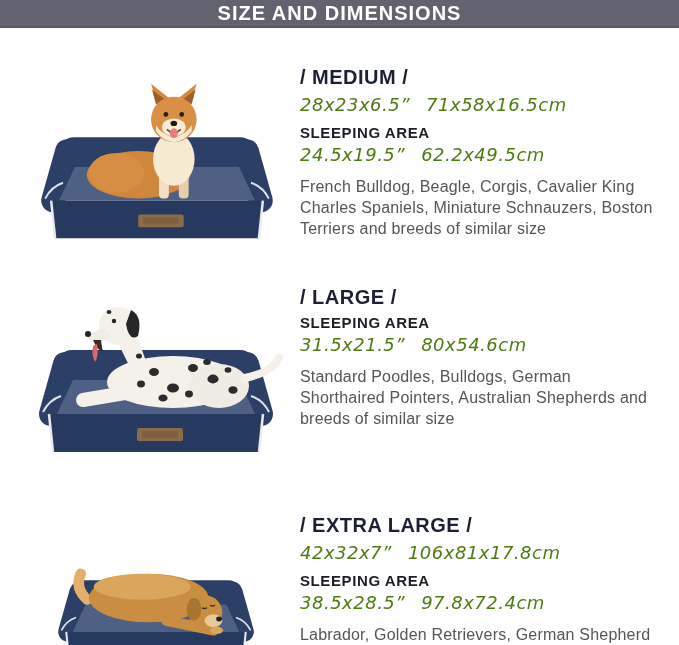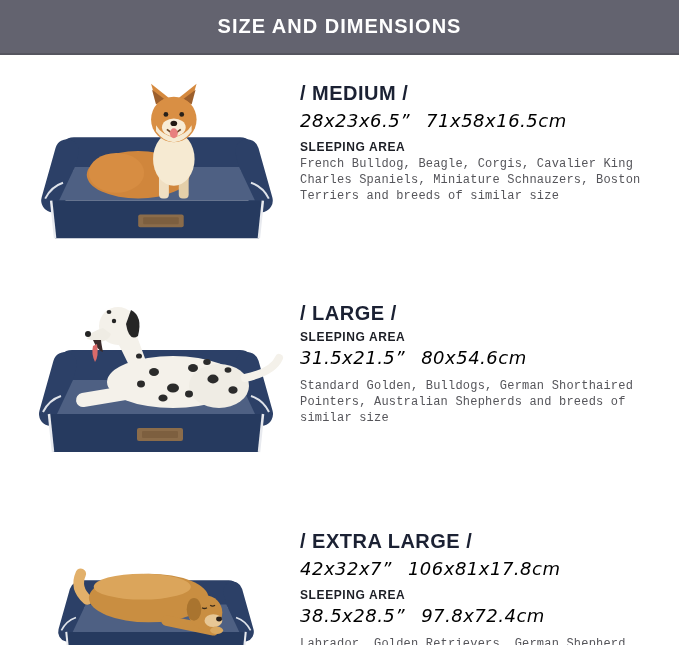--- a/index.html
+++ b/index.html
@@ -6,21 +6,21 @@
   html, body { background: #ffffff; }
   body {
     width: 679px; height: 645px;
     position: relative;
     font-family: "Liberation Sans", sans-serif;
     overflow: hidden;
   }
   
   .header-bar {
     position: absolute; left: 0; top: 0;
-    width: 679px; height: 55px;
+    width: 679px; height: 28px;
     background: #63636F;
     border-bottom: 2px solid #55555f;
     display: flex; align-items: center; justify-content: center;
   }
   .header-bar h1 {
     color: #ffffff;
     font-size: 20px;
     font-weight: bold;
     letter-spacing: 1px;
   }
@@ -33,56 +33,55 @@
   .photo-box {
     position: absolute;
     display: flex; align-items: flex-end; justify-content: center;
   }
   .sec-1 .photo-box { left: 22px; top: 10px;  width: 270px; height: 186px; }
   .sec-2 .photo-box { left: 16px; top: 12px;  width: 280px; height: 188px; }
   .sec-3 .photo-box { left: 12px; top: 14px;  width: 288px; height: 152px; }
   .photo-box svg { width: 100%; height: 100%; }
 
   .text-col {
-    position: absolute; left: 300px; width: 358px; top: 10px; margin-top: 16px;
+    position: absolute; left: 300px; width: 358px; top: 10px;
   }
   .sec-2 .text-col { top: 20px; }
   .sec-3 .text-col { top: 6px; }
 
   .size-name {
     font-size: 20px;
     font-weight: bold;
     color: #1b2133;
     letter-spacing: 0.5px;
     margin-bottom: 5px;
   }
   .dims {
     font-family: "DejaVu Sans", sans-serif;
     font-style: oblique;
     font-weight: 300;
     font-size: 18px;
-    color: #000000;
+    color: #4d7c0f;
     letter-spacing: 0.5px;
     margin-bottom: 9px;
   }
   .dims .in-val { margin-right: 16px; }
   .sub-label {
-    font-size: 12px;
+    font-size: 15px;
     font-weight: bold;
     color: #1d1f26;
     letter-spacing: 0.6px;
     margin-bottom: 3px;
   }
   .dims.sleep { margin-bottom: 11px; }
   .breeds {
-    font-size: 12px;
+    font-size: 16px;
     line-height: 1.32;
     color: #55555a;
     letter-spacing: 0.2px;
-    font-family: Liberation Mono, monospace;
   }
 </style>
 </head>
 <body>
 
 <div class="header-bar">
   <h1>SIZE AND DIMENSIONS</h1>
 </div>
 
 <div class="section sec-1">
@@ -123,20 +122,23 @@
         <ellipse cx="152" cy="68" rx="4" ry="5" fill="#E87F7F"></ellipse>
       </g>
     </svg>
   </div>
   <div class="text-col">
     <div class="size-name">/ MEDIUM /</div>
     <div class="dims">
       <span class="in-val">28x23x6.5”</span><span>71x58x16.5cm</span>
     </div>
     <div class="sub-label">SLEEPING AREA</div>
+    <div class="dims sleep">
+      <span class="in-val">24.5x19.5”</span><span>62.2x49.5cm</span>
+    </div>
     <div class="breeds">French Bulldog, Beagle, Corgis, Cavalier King Charles Spaniels, Miniature Schnauzers, Boston Terriers and breeds of similar size</div>
   </div>
 </div>
 
 <div class="section sec-2">
   <div class="photo-box">
     <svg viewBox="0 0 270 188" preserveAspectRatio="xMidYMax meet">
       <g>
         <rect x="36" y="72" width="198" height="32" rx="15" fill="#2C4067"></rect>
         <path d="M44 86 L30 136" stroke="#2C4067" stroke-width="24" stroke-linecap="round" fill="none"></path>
@@ -177,21 +179,21 @@
         <ellipse cx="118" cy="78" rx="3" ry="2.6" fill="#2B2B2B"></ellipse>
       </g>
     </svg>
   </div>
   <div class="text-col">
     <div class="size-name">/ LARGE /</div>
     <div class="sub-label">SLEEPING AREA</div>
     <div class="dims sleep">
       <span class="in-val">31.5x21.5”</span><span>80x54.6cm</span>
     </div>
-    <div class="breeds">Standard Golden, Bulldogs, German Shorthaired Pointers, Australian Shepherds and breeds of similar size</div>
+    <div class="breeds">Standard Poodles, Bulldogs, German Shorthaired Pointers, Australian Shepherds and breeds of similar size</div>
   </div>
 </div>
 
 <div class="section sec-3">
   <div class="photo-box">
     <svg viewBox="0 0 270 188" preserveAspectRatio="xMidYMax meet">
       <g>
         <rect x="30" y="72" width="210" height="32" rx="15" fill="#2C4067"></rect>
         <path d="M40 86 L26 136" stroke="#2C4067" stroke-width="24" stroke-linecap="round" fill="none"></path>
         <path d="M230 86 L244 136" stroke="#2C4067" stroke-width="24" stroke-linecap="round" fill="none"></path>

